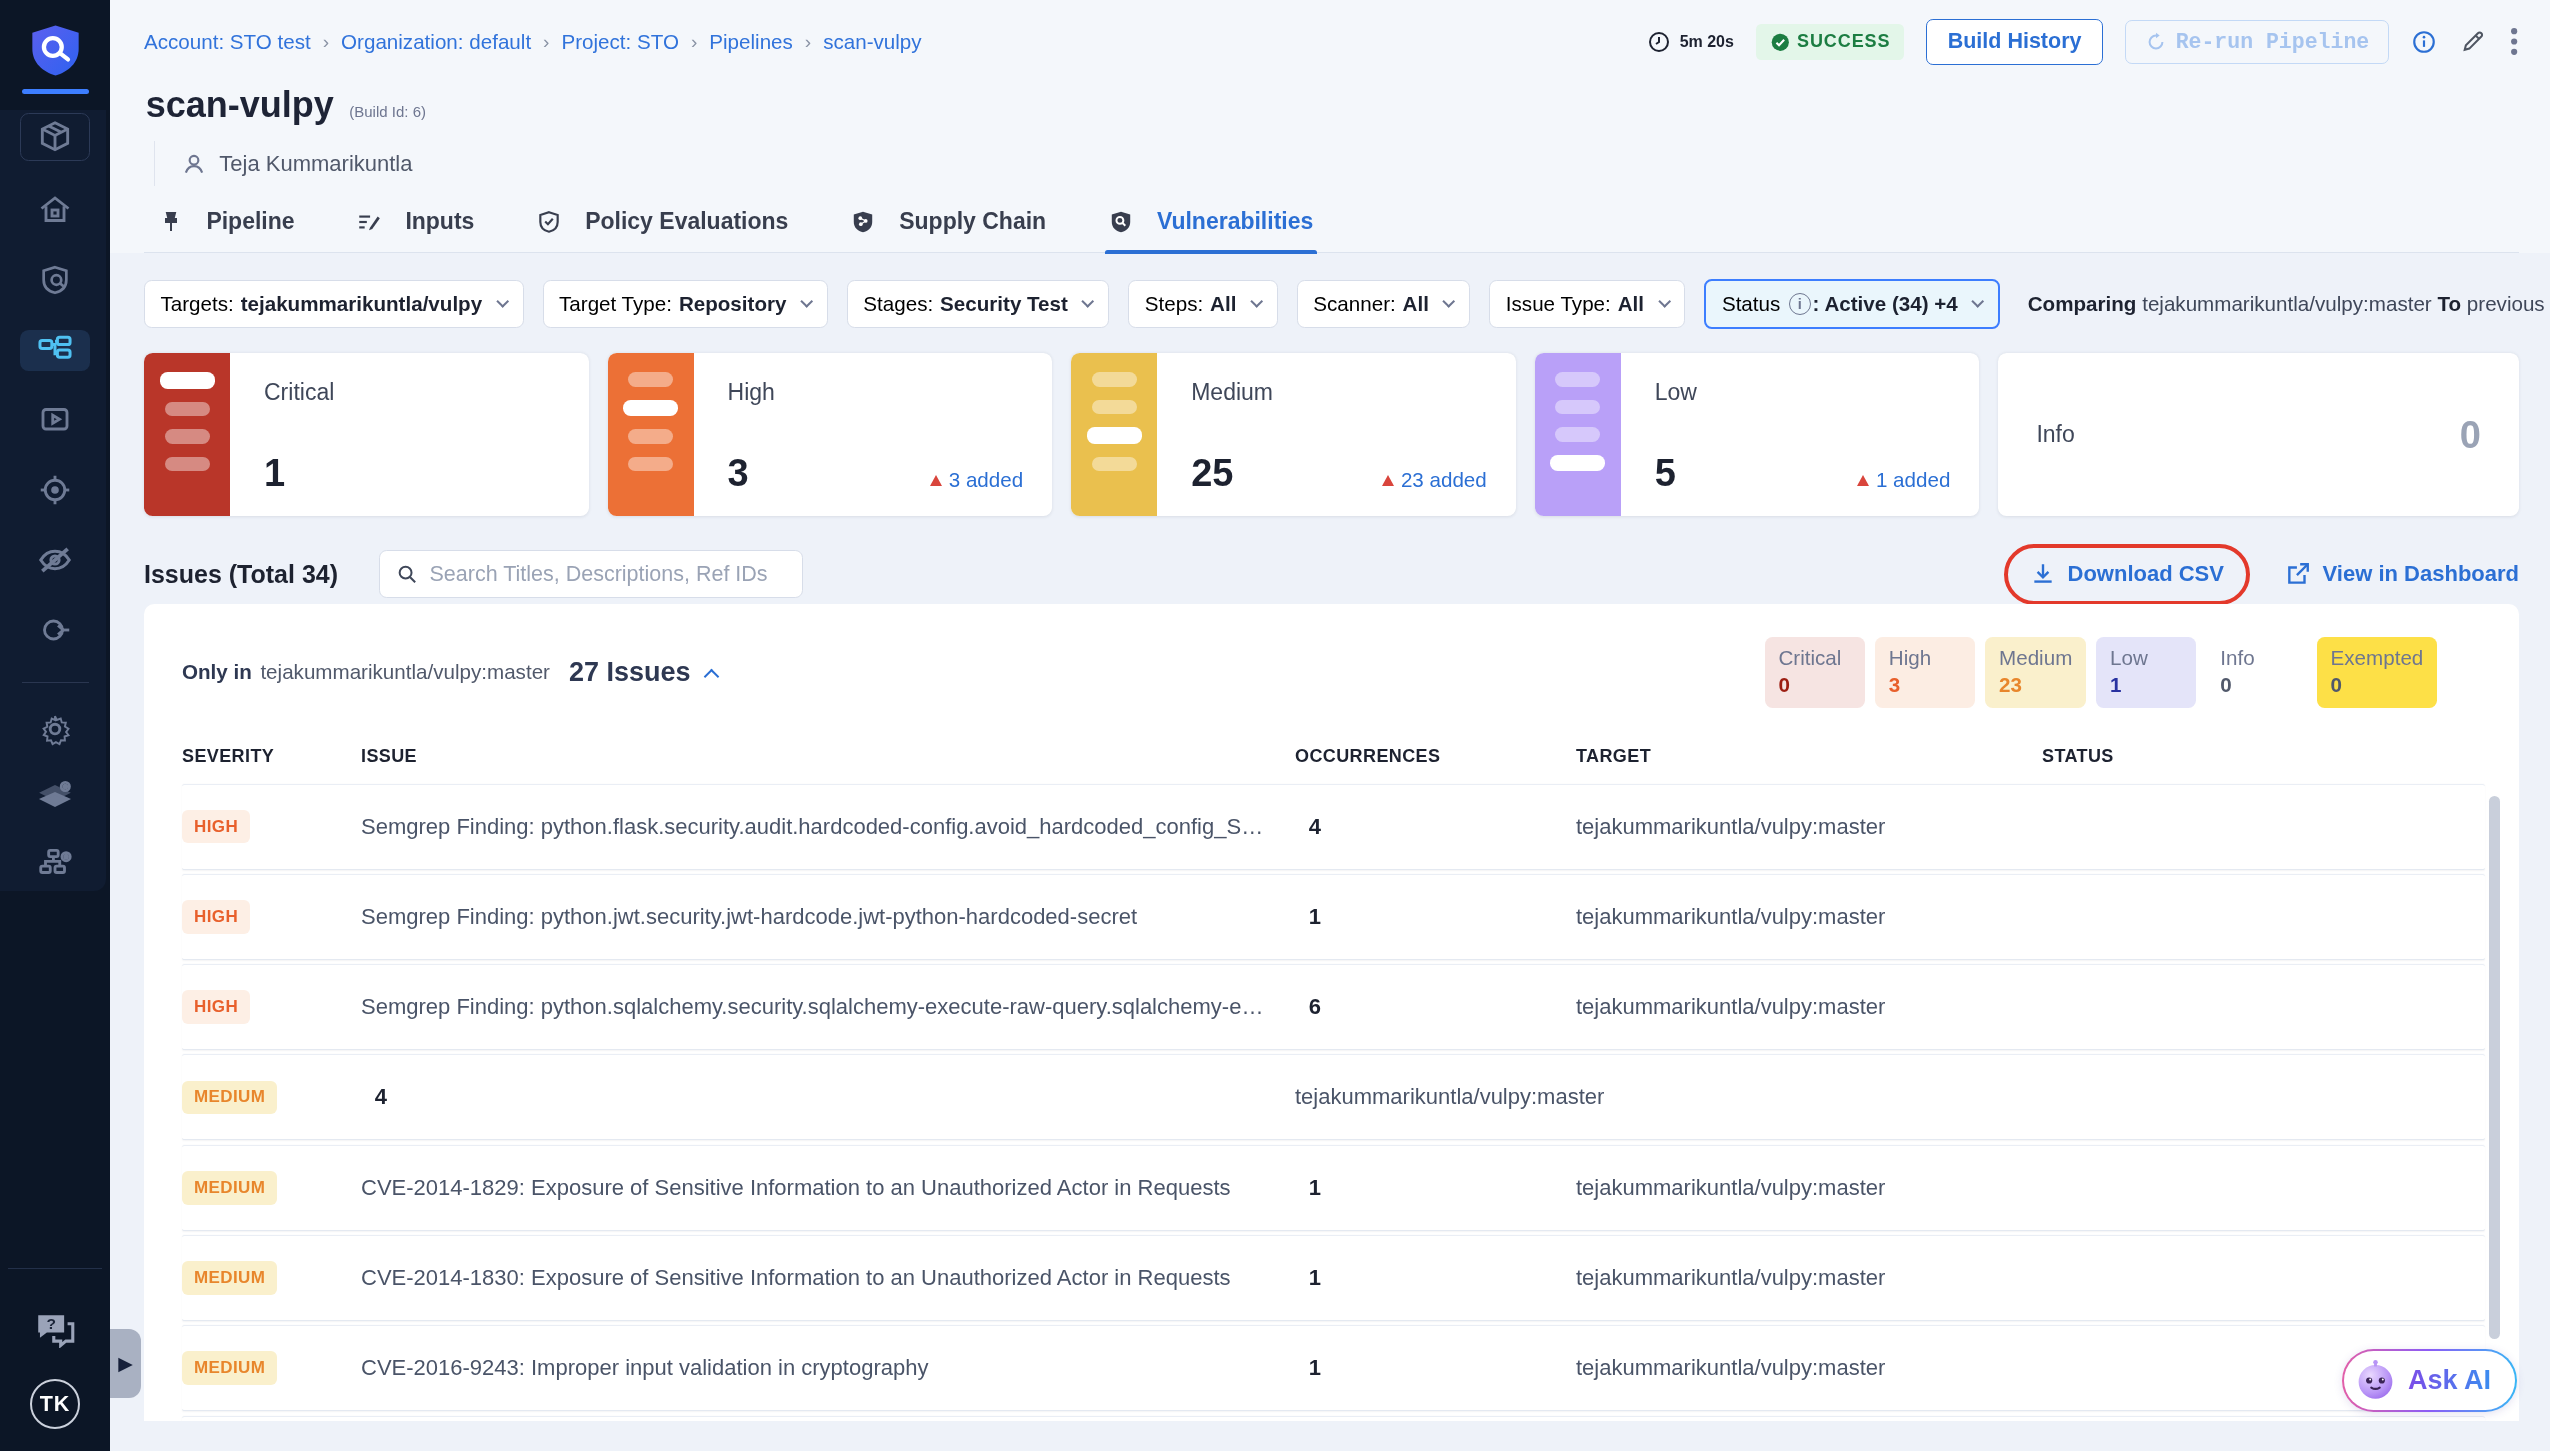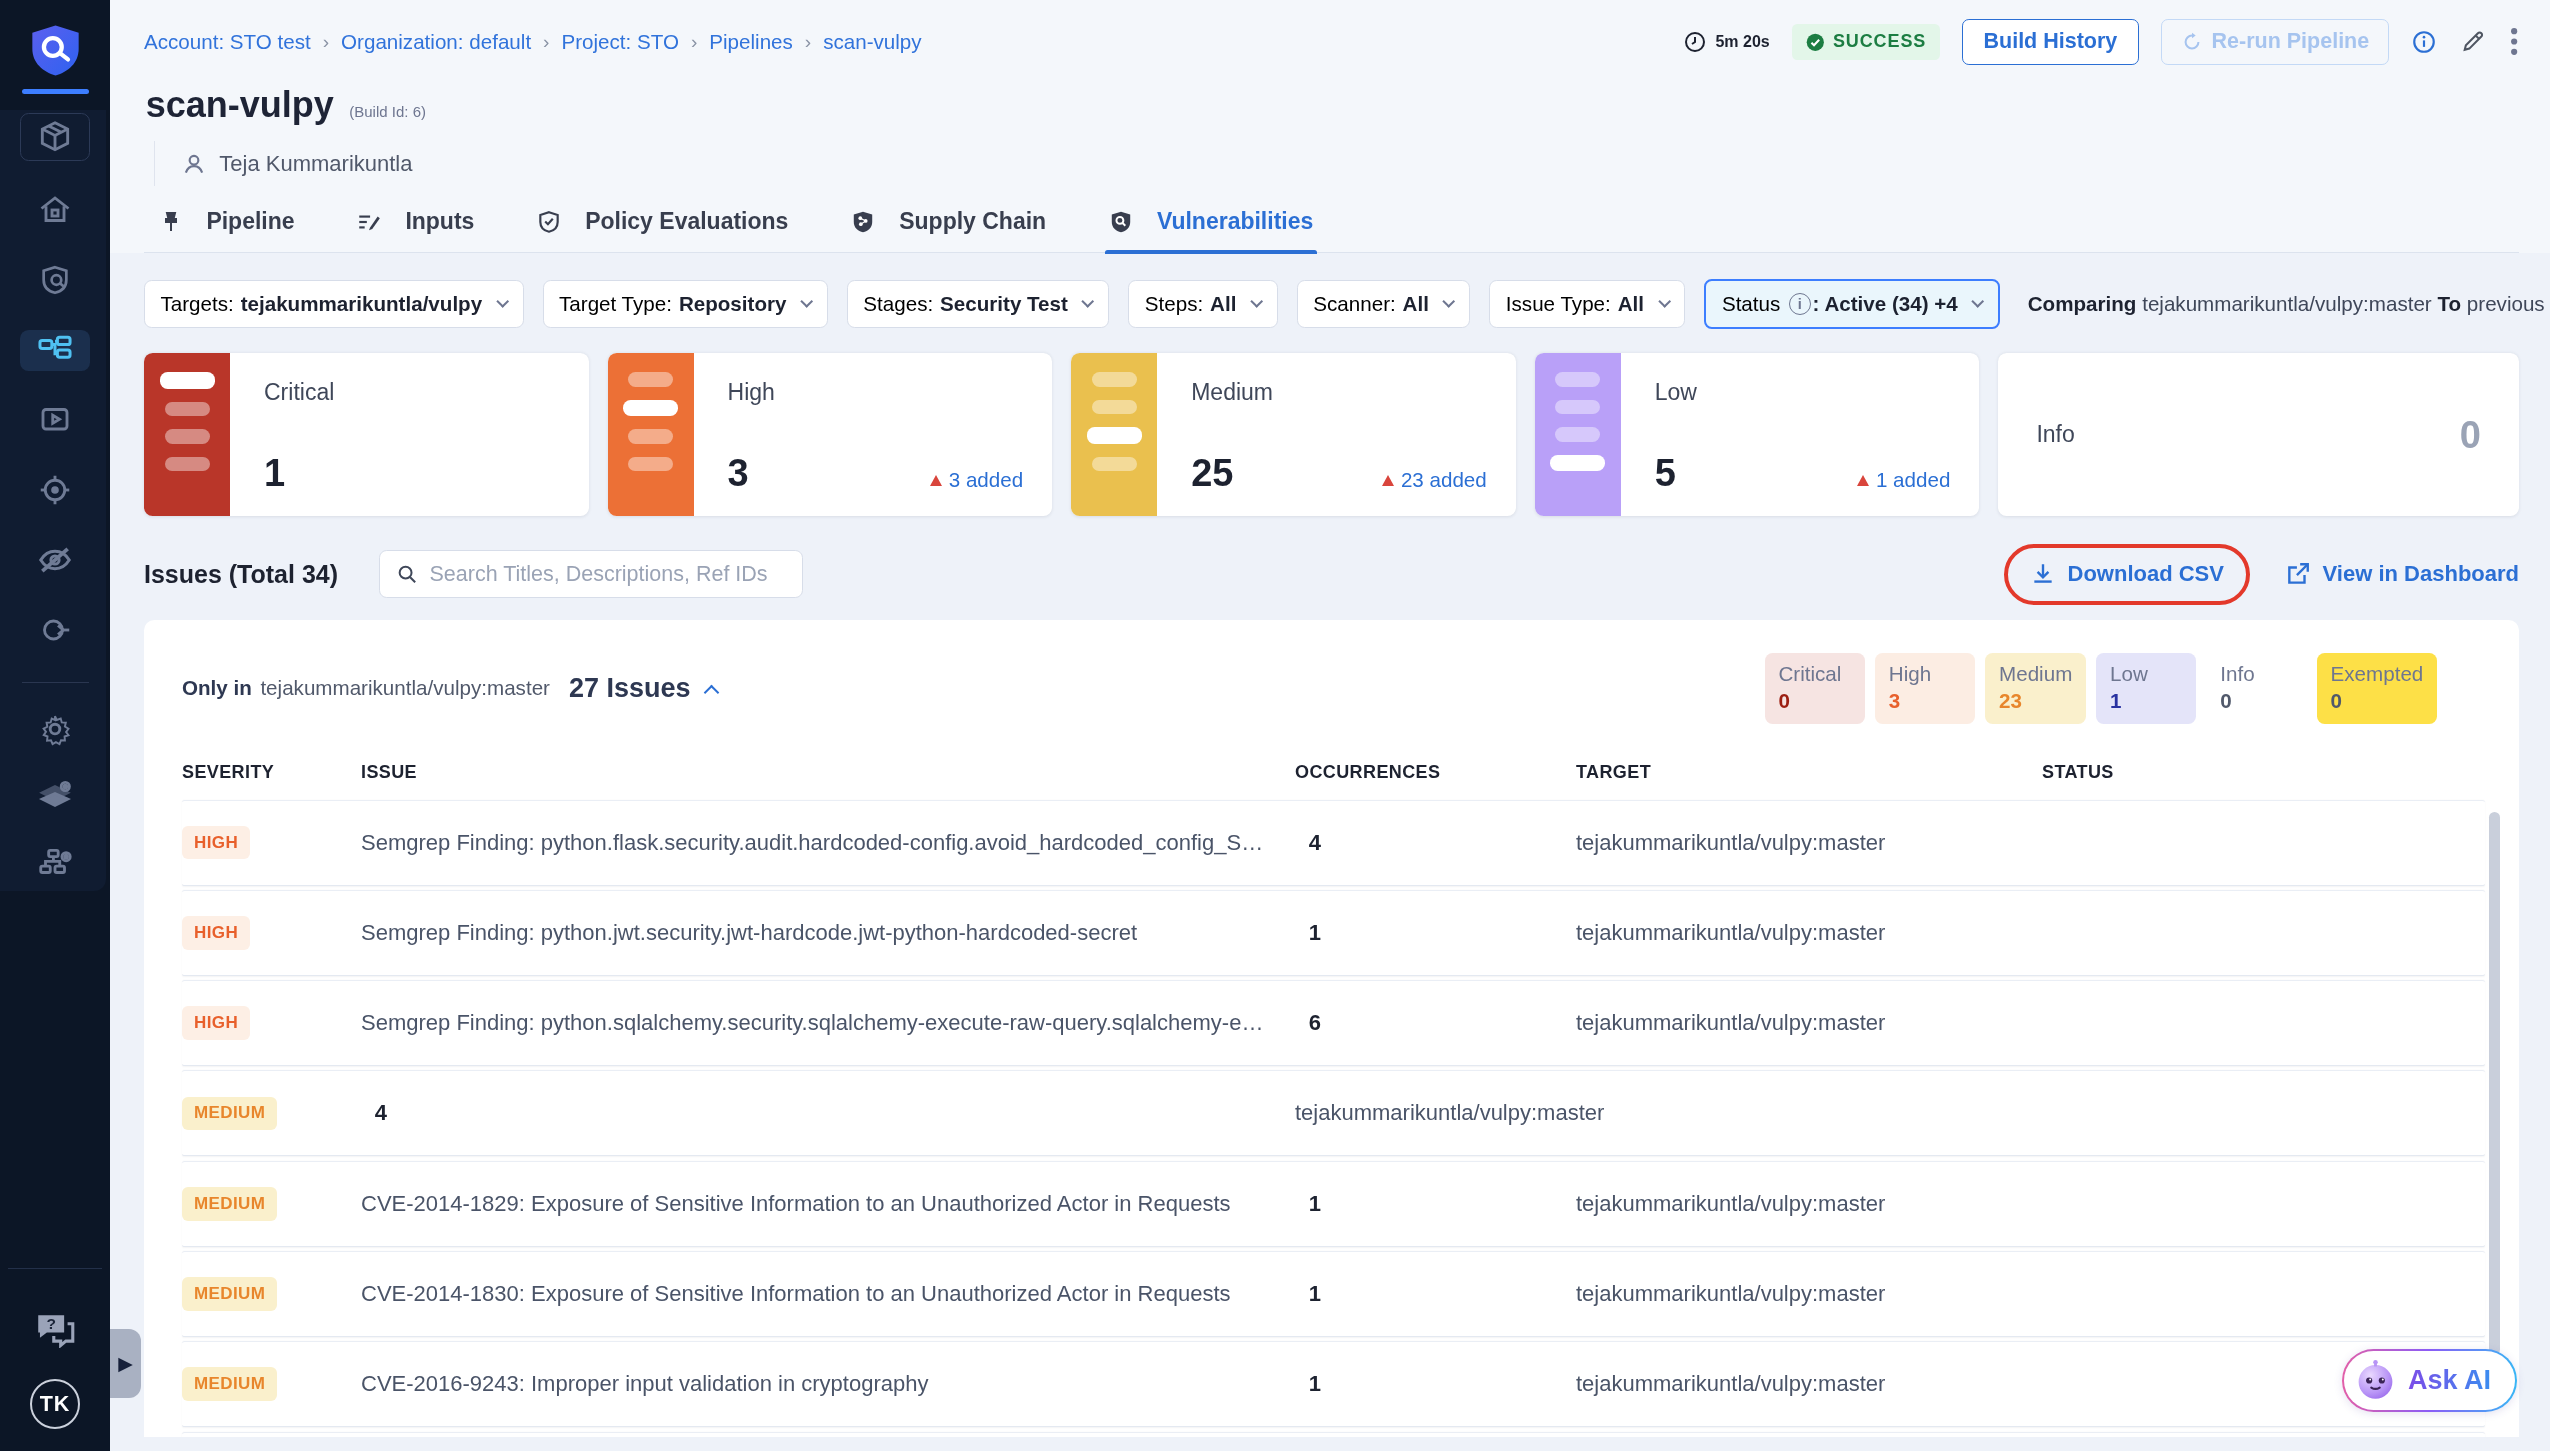--- a/index.html
+++ b/index.html
@@ -26,21 +26,21 @@
   .main { position:absolute; left:110px; top:0; width:2440px; height:1451px; }
   .header { background:#F4F7FB; padding:19px 31px 0 34px; }
   .topbar { display:flex; align-items:center; }
   .breadcrumb { display:flex; align-items:center; gap:12px; font-size:20.6px; }
   .crumb { color:#3173DB; cursor:pointer; }
   .crumb-sep { color:#8A93A5; font-size:19px; }
   .top-actions { margin-left:auto; display:flex; align-items:center; gap:22px; }
   .duration { display:flex; align-items:center; gap:8.6px; font-size:16px; color:#1D2230; font-weight:600; }
   .status-badge { display:flex; align-items:center; gap:6.9px; background:#E3F6E9; color:#1C7D42; font-weight:bold; font-size:18px; letter-spacing:0.9px; padding:7.7px 13.7px; border-radius:5.2px; }
   .btn-outline-primary { border:1.7px solid #2B6FD4; color:#2B6FD4; background:#fff; font-weight:bold; font-size:21.5px; padding:9.4px 20.6px; border-radius:6.9px; }
-  .btn-disabled { border:1.7px solid #C3D9F6; color:#A6C4EF; background:transparent; font-weight:bold; font-size:21.5px; padding:9.4px 19px; border-radius:6.9px; display:flex; align-items:center; gap:8.6px; }
+  .btn-disabled { border:1.7px solid #C3D9F6; color:#A6C4EF; background:transparent; font-weight:bold; font-size:21.5px; padding:9.4px 19px; border-radius:6.9px; display:flex; align-items:center; gap:8.6px;font-family:Liberation Mono, monospace; }
   .icon-btn { display:flex; align-items:center; justify-content:center; }
 
   .title-row { display:flex; align-items:baseline; gap:15.5px; margin-top:19px; padding-left:1.7px; }
   .page-title { font-size:36px; font-weight:bold; color:#1E2436; }
   .build-id { font-size:15px; color:#6E7690; }
   .byline { display:flex; align-items:center; gap:12px; margin-top:15.5px; padding-left:26px; border-left:1.7px solid #DFE4EE; margin-left:10.3px; height:45px; color:#51596B; font-size:22px; }
 
   .tabs-row { display:flex; gap:55px; margin-top:22px; padding-left:12px; border-bottom:1.7px solid #DCE3EE; }
   .tab { display:flex; align-items:center; gap:23px; font-size:23px; font-weight:600; color:#383E4E; padding:0 3.4px 17px 3.4px; position:relative; cursor:pointer; }
   .tab.active { color:#2B6FD4; }
@@ -82,21 +82,21 @@
   .issues-row { display:flex; align-items:center; margin-top:34px; }
   .issues-title { font-size:25px; font-weight:bold; color:#1D2230; white-space:nowrap; }
   .search-box { display:flex; align-items:center; gap:12px; background:#fff; border:1.3px solid #D7DDE9; border-radius:7.7px; height:48px; width:424px; margin-left:41px; padding:0 15.5px; }
   .search-box input { border:none; outline:none; font-size:21.5px; color:#3F4759; width:100%; background:transparent; font-family:inherit; }
   .search-box input::placeholder { color:#9AA3B5; }
   .links { margin-left:auto; display:flex; align-items:center; gap:38px; }
   .blue-link { display:flex; align-items:center; gap:12px; color:#2B6FD4; font-size:22px; font-weight:bold; cursor:pointer; white-space:nowrap; }
   .red-annotation { border:4.3px solid #E3392B; border-radius:43px; padding:13.7px 22px; margin:-20.6px -3.4px; display:inline-flex; }
 
   
-  .panel { margin-top:22px; background:#fff; border-radius:10.3px 10.3px 0 0; height:817px; padding:33px 0 14px 38px; position:relative; overflow:hidden; }
+  .panel { margin-top:6px; background:#fff; border-radius:10.3px 10.3px 0 0; height:817px; padding:33px 0 14px 38px; position:relative; overflow:hidden; }
   .group-header { display:flex; align-items:center; padding-right:82px; }
   .group-left { display:flex; align-items:center; gap:8.6px; font-size:20.6px; color:#51596B; }
   .group-left .only-in { font-weight:bold; color:#2E3852; }
   .group-count { font-size:27px; font-weight:bold; color:#2E3852; margin-left:19px; white-space:nowrap; }
   .chev-up { width:11px; height:11px; border-right:2.6px solid #2B6FD4; border-bottom:2.6px solid #2B6FD4; transform:rotate(-135deg); margin-left:15.5px; margin-top:8.6px; }
   .chips { margin-left:auto; display:flex; gap:10.3px; }
   .chip { min-width:100px; border-radius:7.7px; padding:8.6px 13.7px 10.3px 13.7px; font-size:20.6px; }
   .chip .chip-label { color:#6E7690; }
   .chip .chip-value { font-weight:bold; margin-top:3.4px; }
   .chip-critical { background:#F6E4E2; } .chip-critical .chip-value { color:#9C1E12; }

